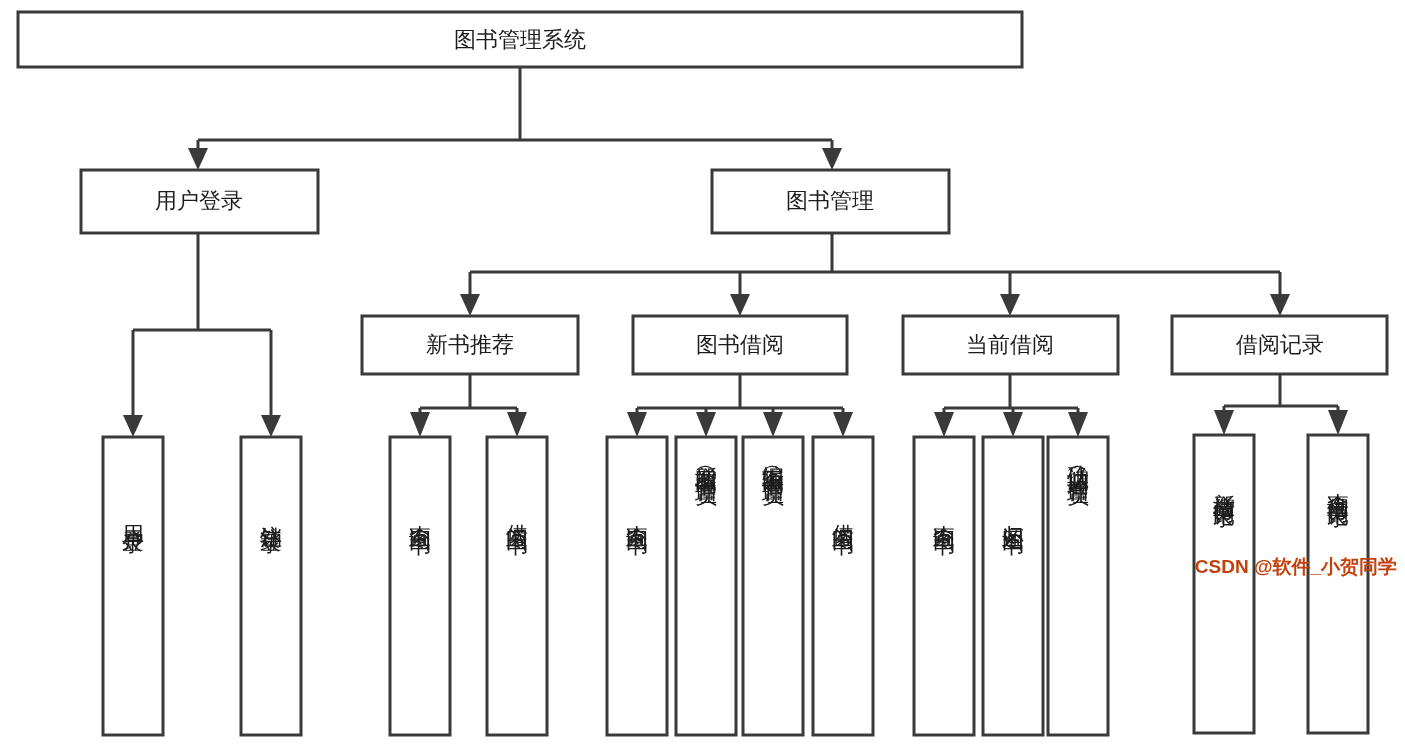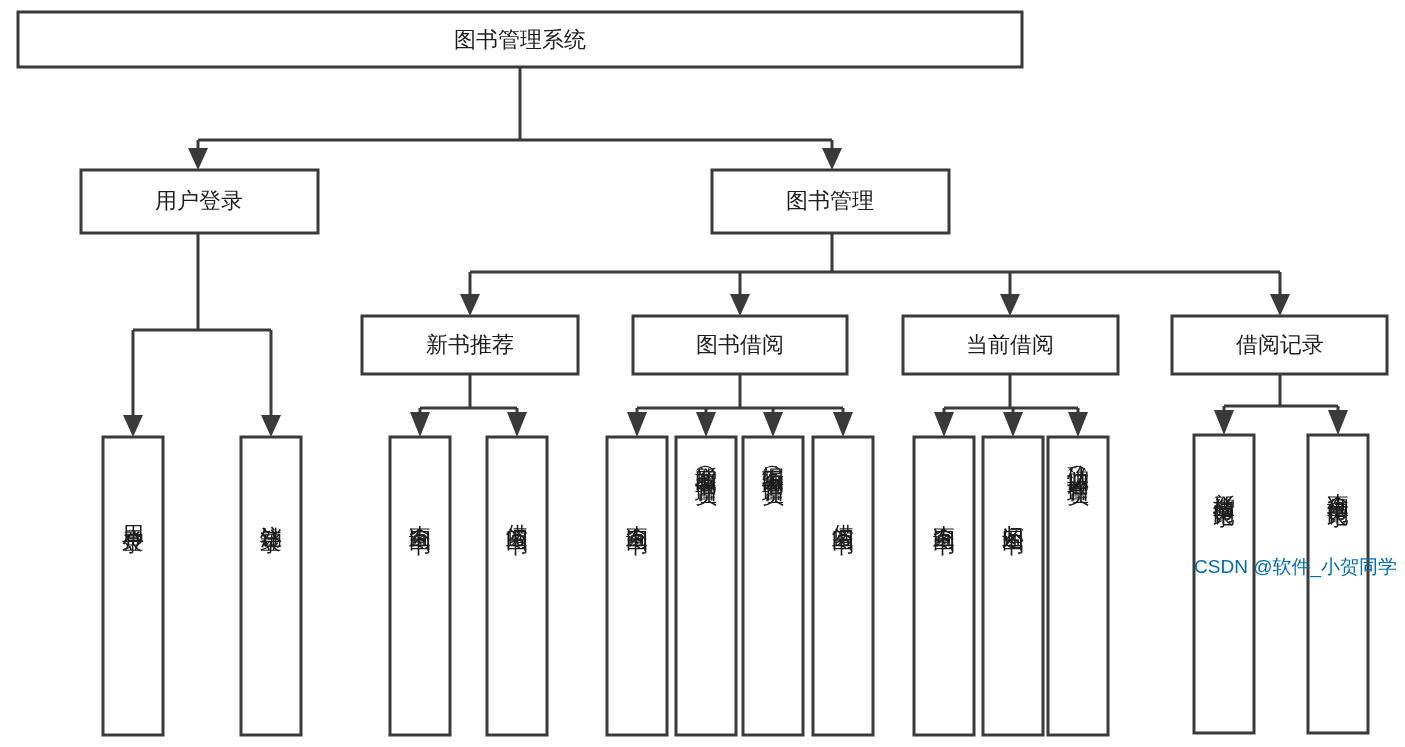--- a/index.html
+++ b/index.html
@@ -64,22 +64,23 @@
     letter-spacing: 3px;
     color: #1c1c1c;
     white-space: nowrap;
   }
   .watermark {
     position: absolute;
     right: 8px;
     bottom: 4px;
     font-family: "Liberation Sans", "DejaVu Sans", sans-serif;
     font-size: 19px;
-    color: #0369a1;
+    color: #c2410c;
     white-space: nowrap;
+    font-weight: bold;
   }
 </style>
 </head>
 <body>
 
 <div id="diagram-root">
 
   <svg class="flow" viewBox="0 0 1405 747" xmlns="http://www.w3.org/2000/svg">
 
     <g>

